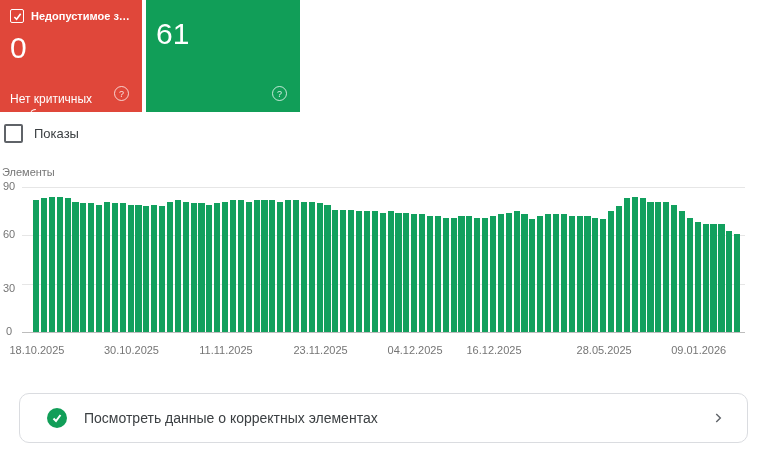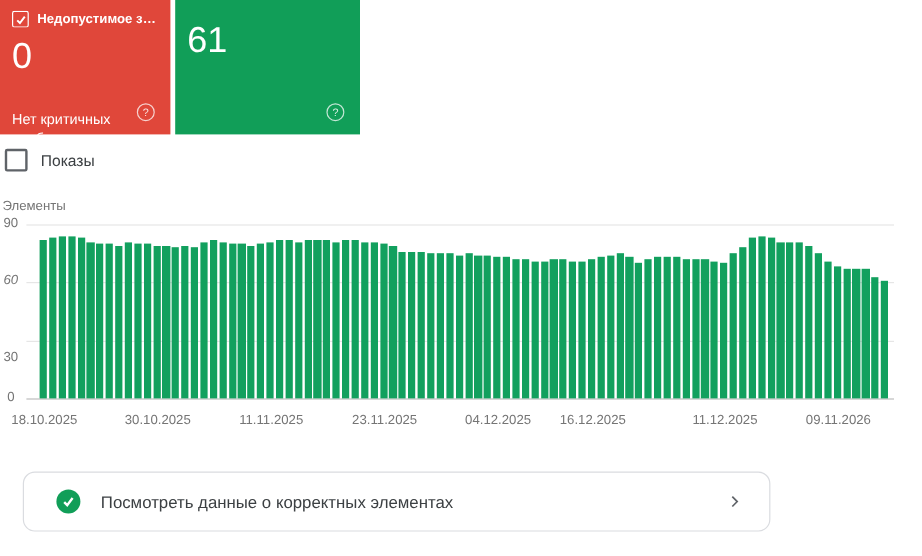--- a/index.html
+++ b/index.html
@@ -31,21 +31,21 @@
   .chart{position:absolute;left:0;top:0;width:768px;height:463px;pointer-events:none;}
   .chart *{pointer-events:auto;}
   .chart-title{position:absolute;left:2px;top:166px;font-size:11px;color:#757575;}
   .gridline{position:absolute;left:22px;width:723px;height:1px;background:var(--c-grid);}
   .gridline.zero{background:#bdbdbd;}
   .ytick{position:absolute;left:0;width:18px;text-align:center;font-size:11px;color:#757575;}
   .xtick{position:absolute;top:344px;width:84px;text-align:center;font-size:11px;color:#757575;}
   .bar{position:absolute;background:var(--c-bar);cursor:pointer;}
   
   .footer-bar{
-    position:absolute;left:19px;top:393px;width:623px;height:50px;box-sizing:border-box;
+    position:absolute;left:19px;top:393px;width:729px;height:50px;box-sizing:border-box;
     border:1px solid #dadce0;border-radius:10px;background:#fff;
     display:flex;align-items:center;cursor:pointer;
   }
   .check-circle{
     width:20px;height:20px;border-radius:50%;background:var(--c-valid);
     margin-left:27px;display:flex;align-items:center;justify-content:center;flex:0 0 auto;
   }
   .footer-label{font-size:14px;color:#3c4043;margin-left:17px;flex:1 1 auto;}
   .chevron{margin-right:22px;display:flex;align-items:center;}
 </style>
@@ -74,23 +74,23 @@
 <div class="imp-row">
   <span class="imp-box"></span>
   <span class="imp-label">Показы</span>
 </div>
 
 <div class="chart">
   <div class="chart-title">Элементы</div>
 <div class="gridline zero" style="top: 332px;"></div>
     <div class="ytick" style="top: 325px;">0</div>
     <div class="gridline" style="top: 283.667px;"></div>
-    <div class="ytick" style="top: 292px;">30</div>
+    <div class="ytick" style="top: 282px;">30</div>
     <div class="gridline" style="top: 235.333px;"></div>
-    <div class="ytick" style="top: 228.333px; font-style: italic;">60</div>
+    <div class="ytick" style="top: 228.333px;">60</div>
     <div class="gridline" style="top: 187px;"></div>
     <div class="ytick" style="top: 180px;">90</div>
     <div class="bar" style="left: 33px; width: 6.14467px; top: 199.889px; height: 132.111px;"></div>
     <div class="bar" style="left: 40.8778px; width: 6.14467px; top: 198.278px; height: 133.722px;"></div>
     <div class="bar" style="left: 48.7556px; width: 6.14467px; top: 196.667px; height: 135.333px;"></div>
     <div class="bar" style="left: 56.6333px; width: 6.14467px; top: 196.667px; height: 135.333px;"></div>
     <div class="bar" style="left: 64.5111px; width: 6.14467px; top: 198.278px; height: 133.722px;"></div>
     <div class="bar" style="left: 72.3889px; width: 6.14467px; top: 201.5px; height: 130.5px;"></div>
     <div class="bar" style="left: 80.2667px; width: 6.14467px; top: 203.111px; height: 128.889px;"></div>
     <div class="bar" style="left: 88.1444px; width: 6.14467px; top: 203.111px; height: 128.889px;"></div>
@@ -175,22 +175,22 @@
     <div class="bar" style="left: 710.489px; width: 6.14467px; top: 224.056px; height: 107.944px;"></div>
     <div class="bar" style="left: 718.367px; width: 6.14467px; top: 224.056px; height: 107.944px;"></div>
     <div class="bar" style="left: 726.244px; width: 6.14467px; top: 230.5px; height: 101.5px;"></div>
     <div class="bar" style="left: 734.122px; width: 6.14467px; top: 233.722px; height: 98.2778px;"></div>
     <div class="xtick" style="left: -5.06111px;">18.10.2025</div>
     <div class="xtick" style="left: 89.4722px;">30.10.2025</div>
     <div class="xtick" style="left: 184.006px;">11.11.2025</div>
     <div class="xtick" style="left: 278.539px;">23.11.2025</div>
     <div class="xtick" style="left: 373.072px;">04.12.2025</div>
     <div class="xtick" style="left: 452px;">16.12.2025</div>
-    <div class="xtick" style="left: 562.139px;">11.12.2025</div>
-    <div class="xtick" style="left: 656.672px;">09.11.2026</div>
+    <div class="xtick" style="left: 562.139px;">28.05.2025</div>
+    <div class="xtick" style="left: 656.672px;">09.01.2026</div>
   </div>
 
 <div class="footer-bar">
   <span class="check-circle">
     <svg width="12" height="12" viewBox="0 0 12 12">
       <polyline points="2.5,6.5 5,9 9.5,3" fill="none" stroke="#fff" stroke-width="2"></polyline>
     </svg>
   </span>
   <span class="footer-label">Посмотреть данные о корректных элементах</span>
   <span class="chevron">

